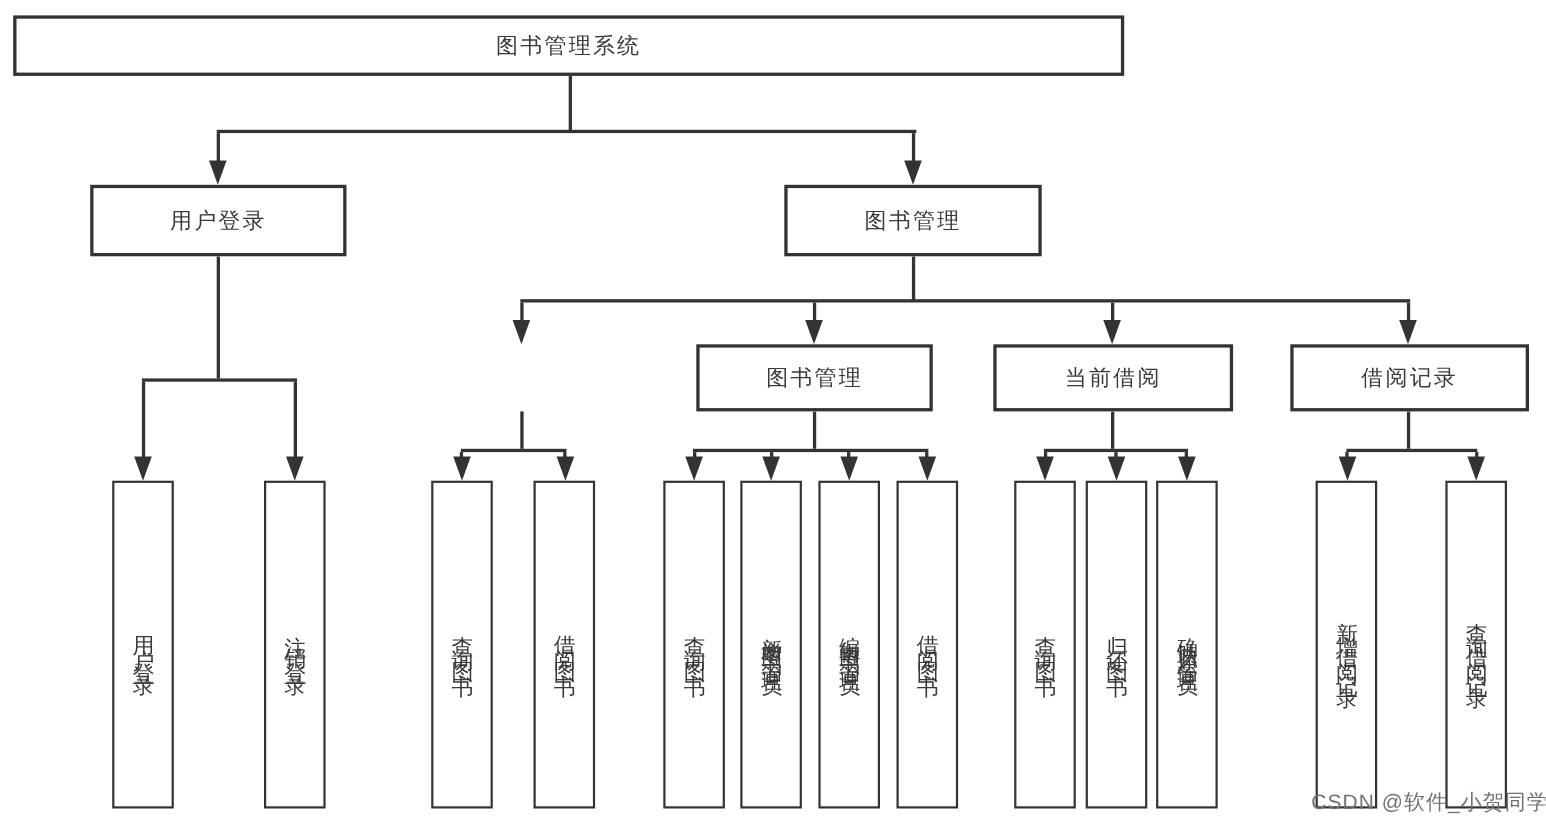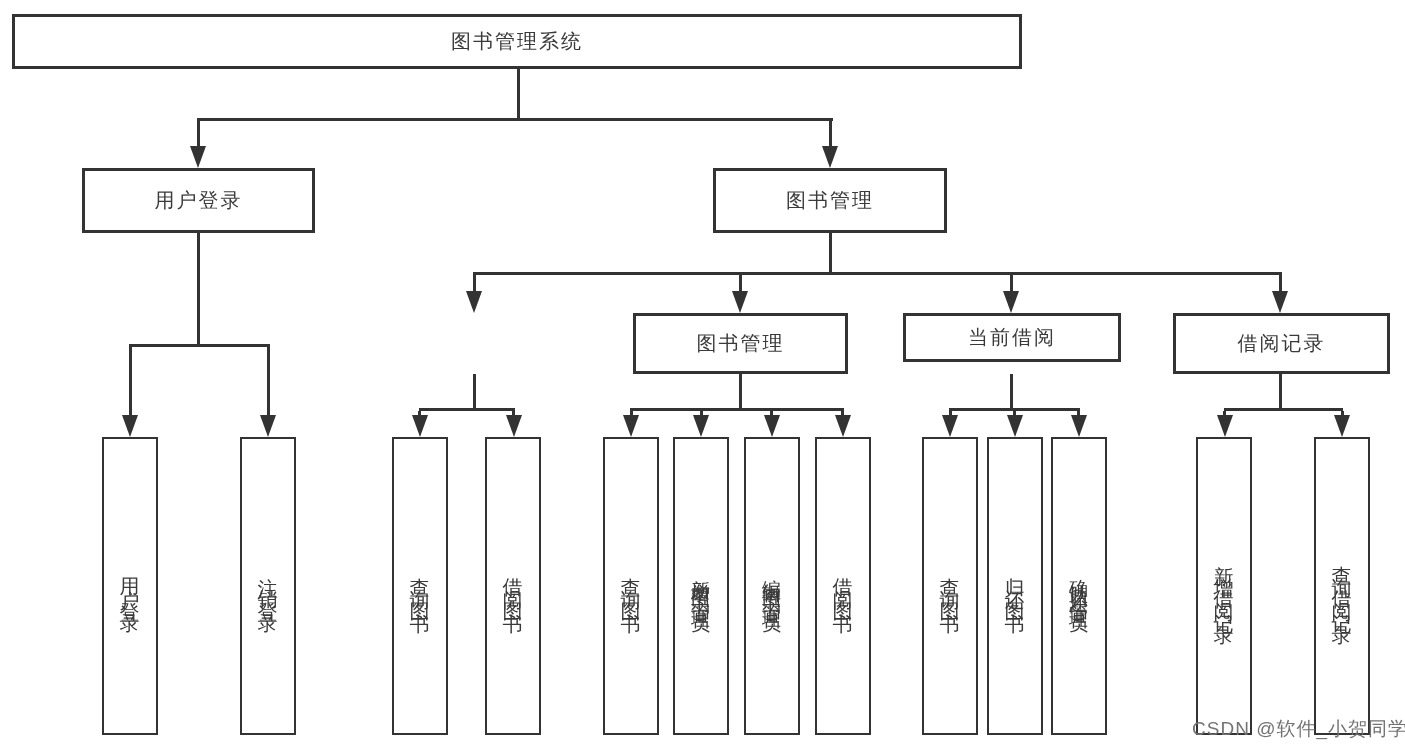--- a/index.html
+++ b/index.html
@@ -94,21 +94,21 @@
   <div class="arrow" style="left:1217px;top:415px"></div>
   <div class="vline" style="left:1341px;top:411px;height:6px"></div>
   <div class="arrow" style="left:1334px;top:415px"></div>
 
   <div class="box" style="left:12px;top:14px;width:1010px;height:55px">图书管理系统</div>
 
   <div class="box" style="left:82px;top:168px;width:233px;height:65px">用户登录</div>
   <div class="box" style="left:713px;top:168px;width:234px;height:65px">图书管理</div>
 
   <div class="box" style="left:633px;top:313px;width:215px;height:61px">图书管理</div>
-  <div class="box" style="left:903px;top:313px;width:218px;height:49px">当前借阅</div>
+  <div class="box" style="left:903px;top:313px;width:218px;height:61px">当前借阅</div>
   <div class="box" style="left:1173px;top:313px;width:217px;height:61px">借阅记录</div>
 
   <div class="box vbox" style="left:102px;top:437px;width:56px;height:298px">用户登录</div>
   <div class="box vbox" style="left:240px;top:437px;width:56px;height:298px">注销登录</div>
 
   <div class="box vbox" style="left:392px;top:437px;width:56px;height:298px">查询图书</div>
   <div class="box vbox" style="left:485px;top:437px;width:56px;height:298px">借阅图书</div>
 
   <div class="box vbox" style="left:603px;top:437px;width:56px;height:298px">查询图书</div>
   <div class="box vbox long" style="left:673px;top:437px;width:56px;height:298px">新增图书（管理员）</div>

